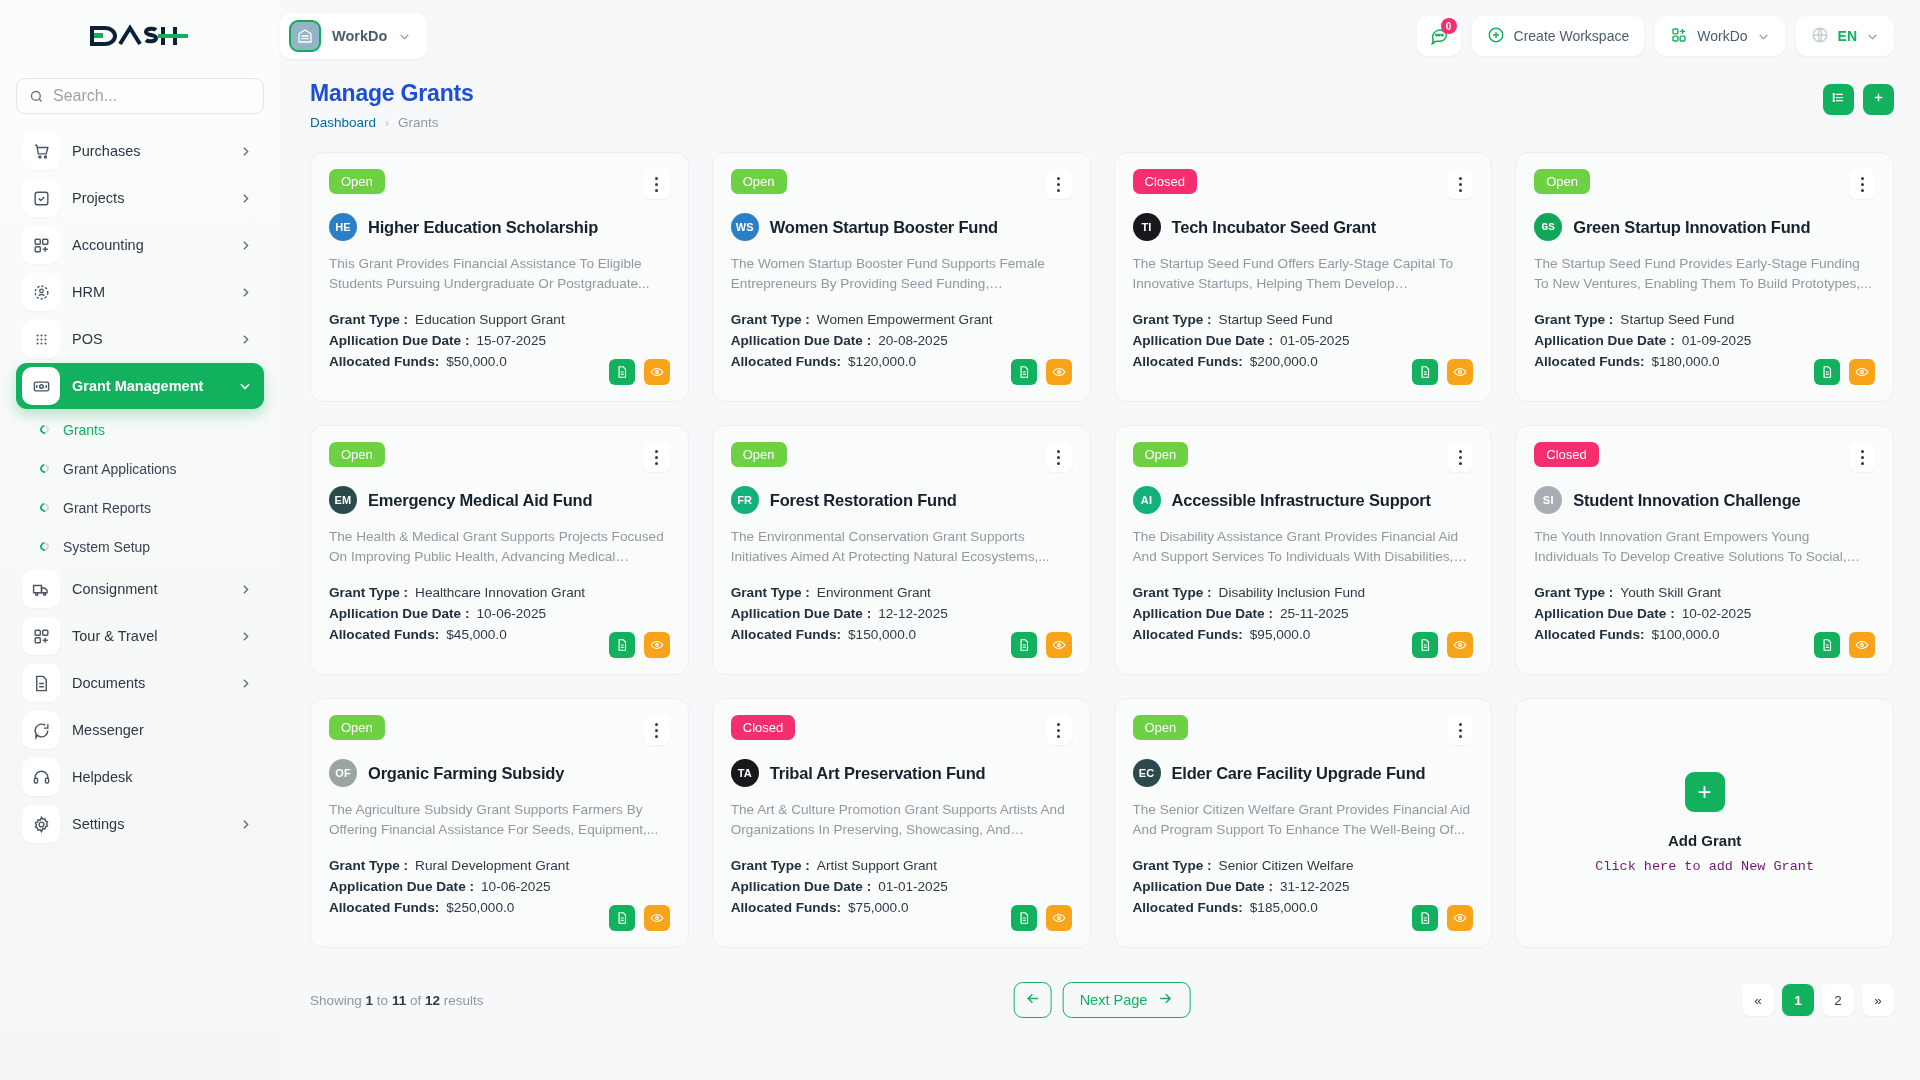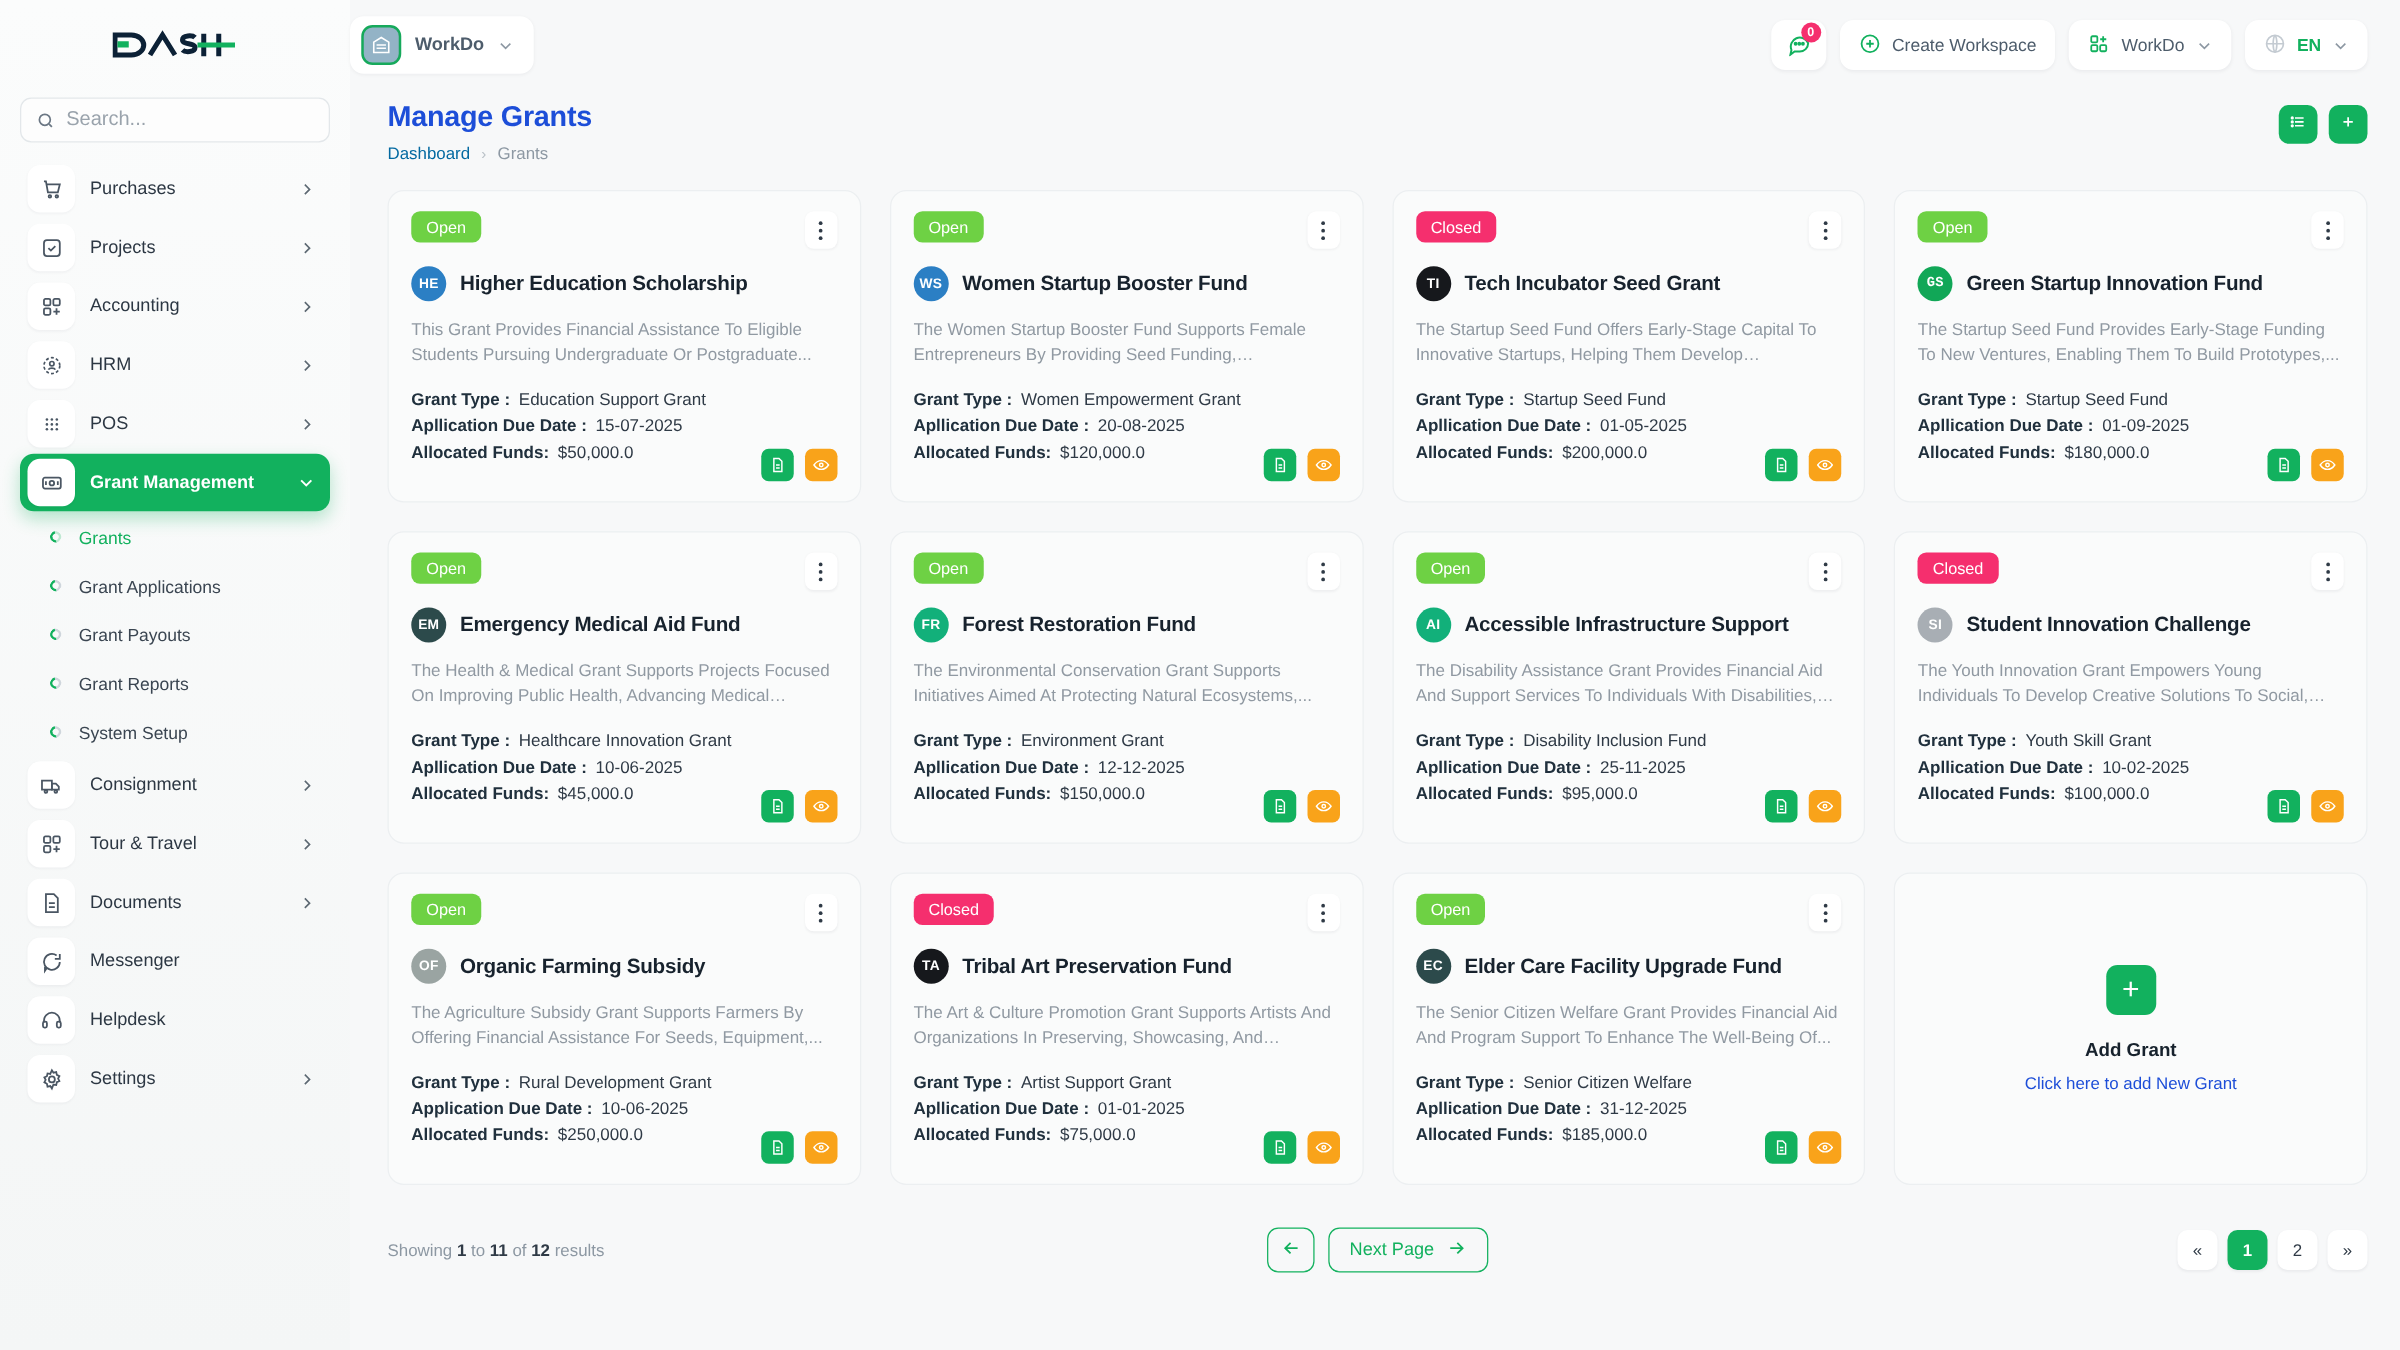--- a/index.html
+++ b/index.html
@@ -162,21 +162,21 @@
     background: #fafbfb; border: 1px solid #eceff1; border-radius: 13px;
     display: flex; flex-direction: column; align-items: center; justify-content: center;
     min-height: 250px; cursor: pointer;
   }
   .add-plus {
     width: 40px; height: 40px; border-radius: 9px; background: #12b15e; color: #fff;
     display: flex; align-items: center; justify-content: center; font-size: 24px; font-weight: 300;
     line-height: 1;
   }
   .add-title { margin-top: 20px; font-size: 15px; font-weight: 700; color: #17222d; }
-  .add-sub { margin-top: 10px; font-size: 13.5px; color: #1d4ed8; }
+  .add-sub { margin-top: 10px; font-size: 13.5px; color: #701a75; font-family: Liberation Mono, monospace; }
 
   
   .footer { margin-top: 22px; display: flex; align-items: center; position: relative; height: 60px;}
   .showing { font-size: 13.5px; color: #8d98a3; }
   .showing b { color: #2f3a46; font-weight: 700; }
   .pager-center {
     position: absolute; left: 50%; transform: translateX(-50%);
     display: flex; align-items: center; gap: 11px; border-radius: 13px;
   }
   .p-btn {
@@ -331,24 +331,20 @@
       <div class="sub-item active">
         <span class="dot"></span>
         <span class="sub-label">Grants</span>
       </div>
       <div class="sub-item">
         <span class="dot"></span>
         <span class="sub-label">Grant Applications</span>
       </div>
       <div class="sub-item">
         <span class="dot"></span>
-        <span class="sub-label">Grant Payouts</span>
-      </div>
-      <div class="sub-item">
-        <span class="dot"></span>
         <span class="sub-label">Grant Reports</span>
       </div>
       <div class="sub-item">
         <span class="dot"></span>
         <span class="sub-label">System Setup</span>
       </div>
 
       <div class="nav-item">
         <span class="nav-ic">
           <svg width="19" height="19" viewBox="0 0 24 24" fill="none" stroke="currentColor" stroke-width="1.8">

